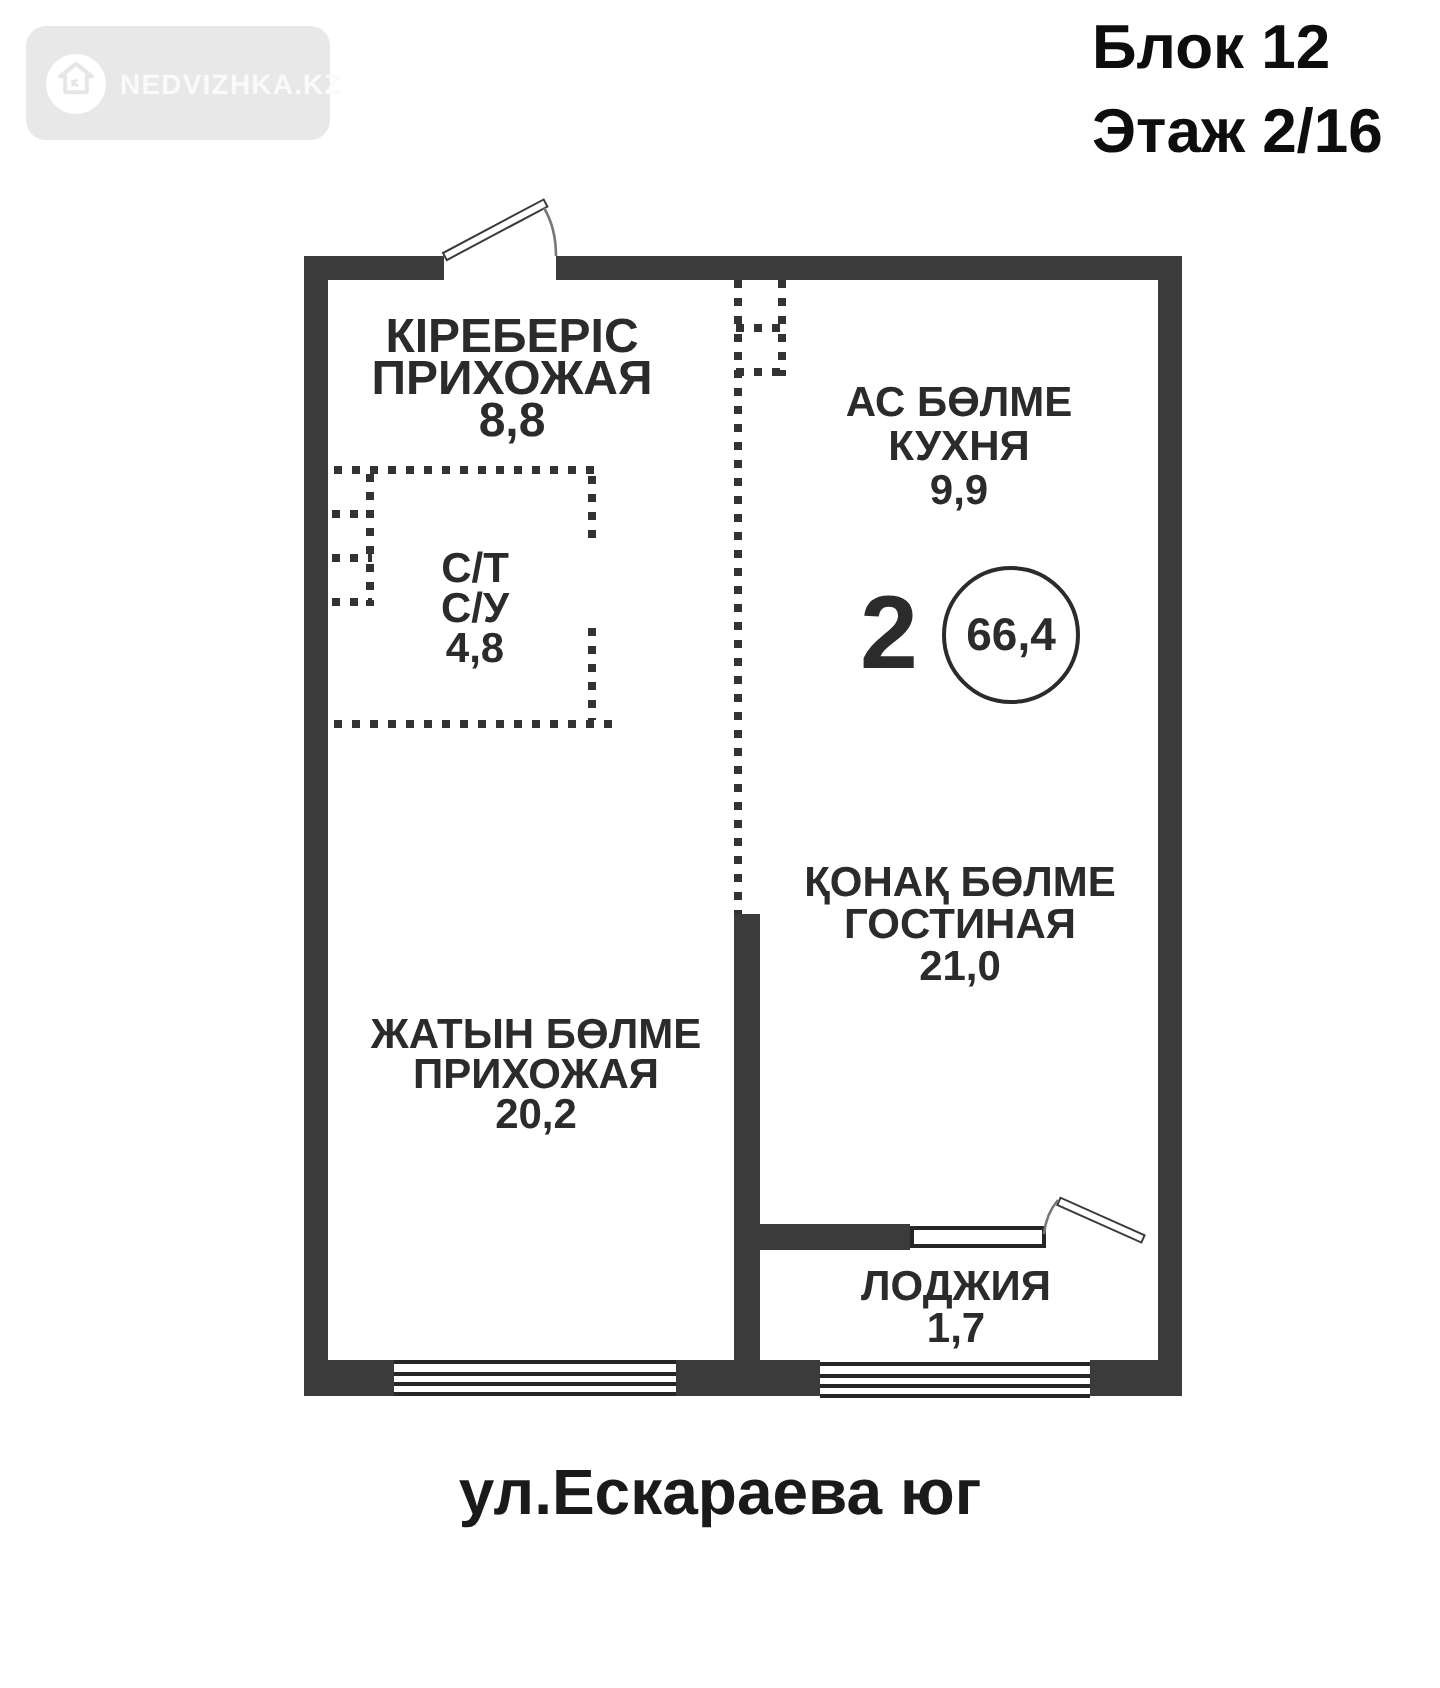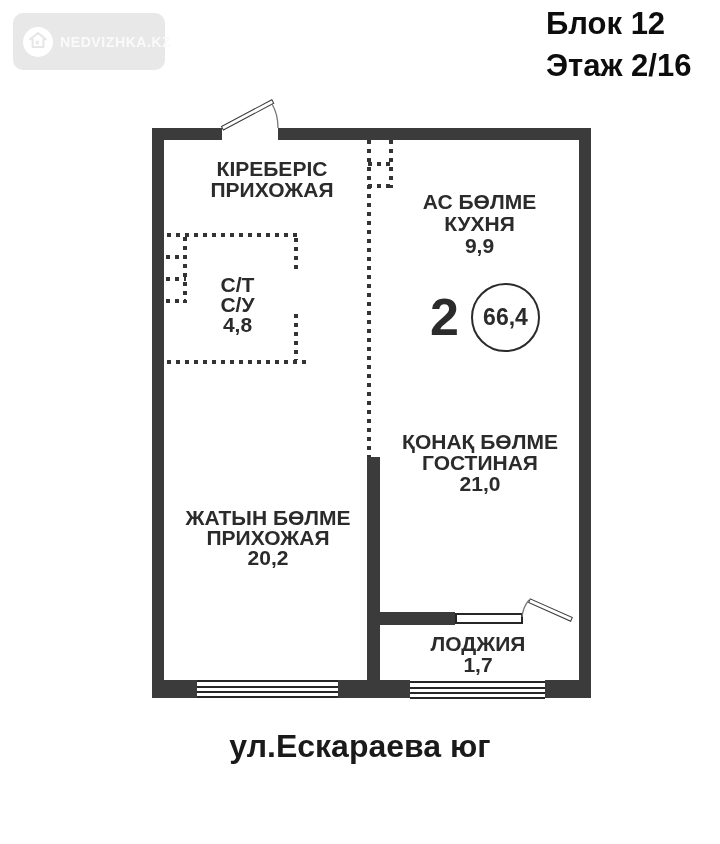--- a/index.html
+++ b/index.html
@@ -93,23 +93,24 @@
   <div class="abs" style="left:455px;top:613px;width:68px;height:11px;background:#fff;border:2px solid #262626;box-sizing:border-box;"></div>
 
   <div class="leaf" style="left:222px;top:126px;width:58px;height:5px;transform-origin:left center;transform:rotate(-28deg);"></div>
   <div class="leaf" style="left:529px;top:598px;width:47px;height:5px;transform-origin:left center;transform:rotate(24deg);"></div>
 
   <svg class="overlay" width="720" height="844">
     <path d="M 272 104 Q 278 114 278 128" fill="none" stroke="#777" stroke-width="1.3"></path>
     <path d="M 529 600 Q 523 607 522 617" fill="none" stroke="#777" stroke-width="1.3"></path>
   </svg>
 
-  <div class="room-label" style="left:172px;top:158px;width:200px;font-size:21px;line-height:21px;">
+  <div class="room-label" style="left:156px;top:158px;width:200px;font-size:24px;line-height:21px;">
     <span>КІРЕБЕРІС</span>
     <span>ПРИХОЖАЯ</span>
+    <span>8,8</span>
   </div>
 
   <div class="room-label" style="left:382px;top:171px;width:195px;font-size:21px;line-height:22px;margin-top:20px;">
     <span>АС БӨЛМЕ</span>
     <span>КУХНЯ</span>
     <span>9,9</span>
   </div>
 
   <div class="room-label" style="left:170px;top:275px;width:135px;font-size:21px;line-height:20px;">
     <span>С/Т</span>

